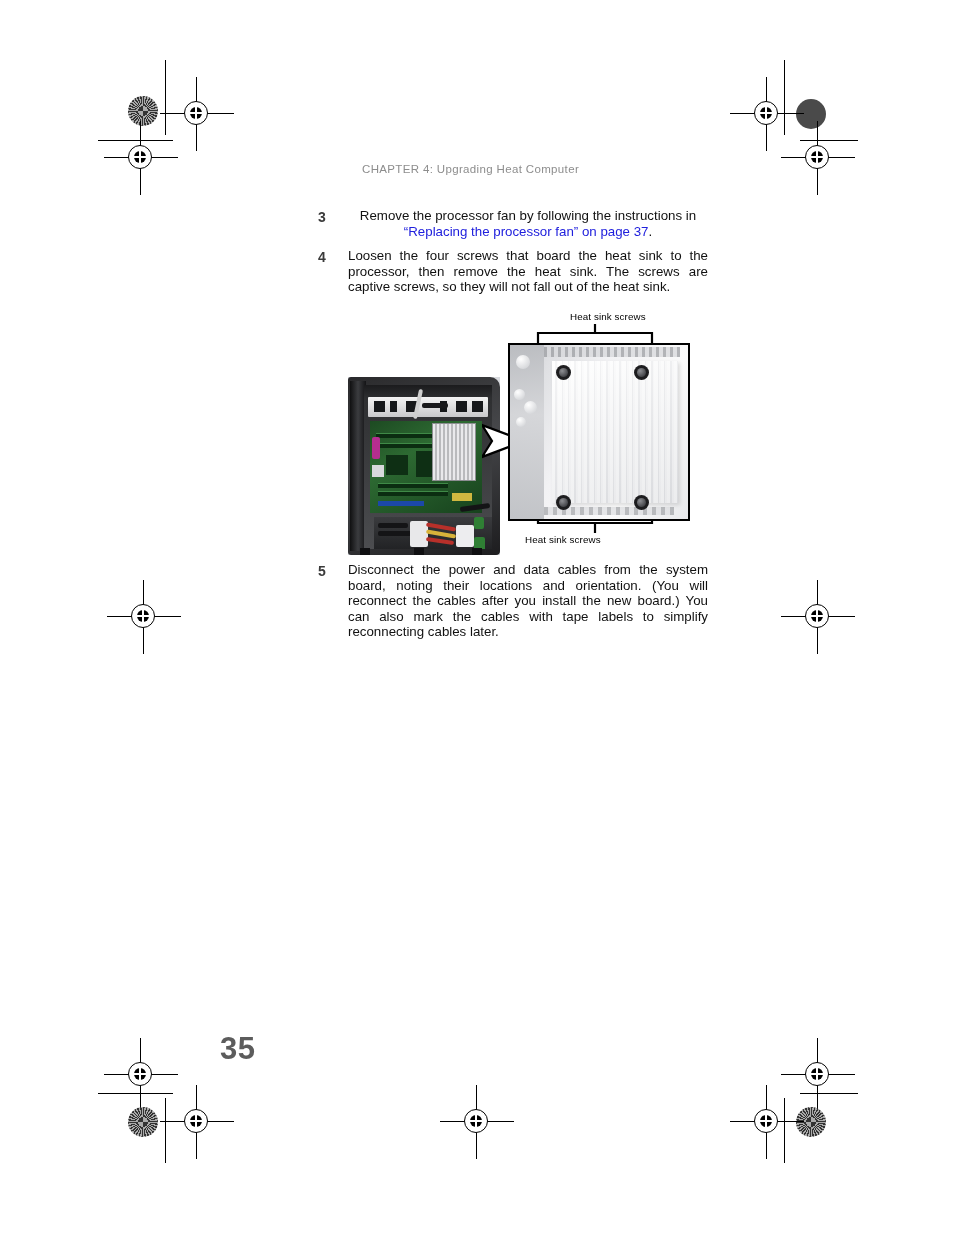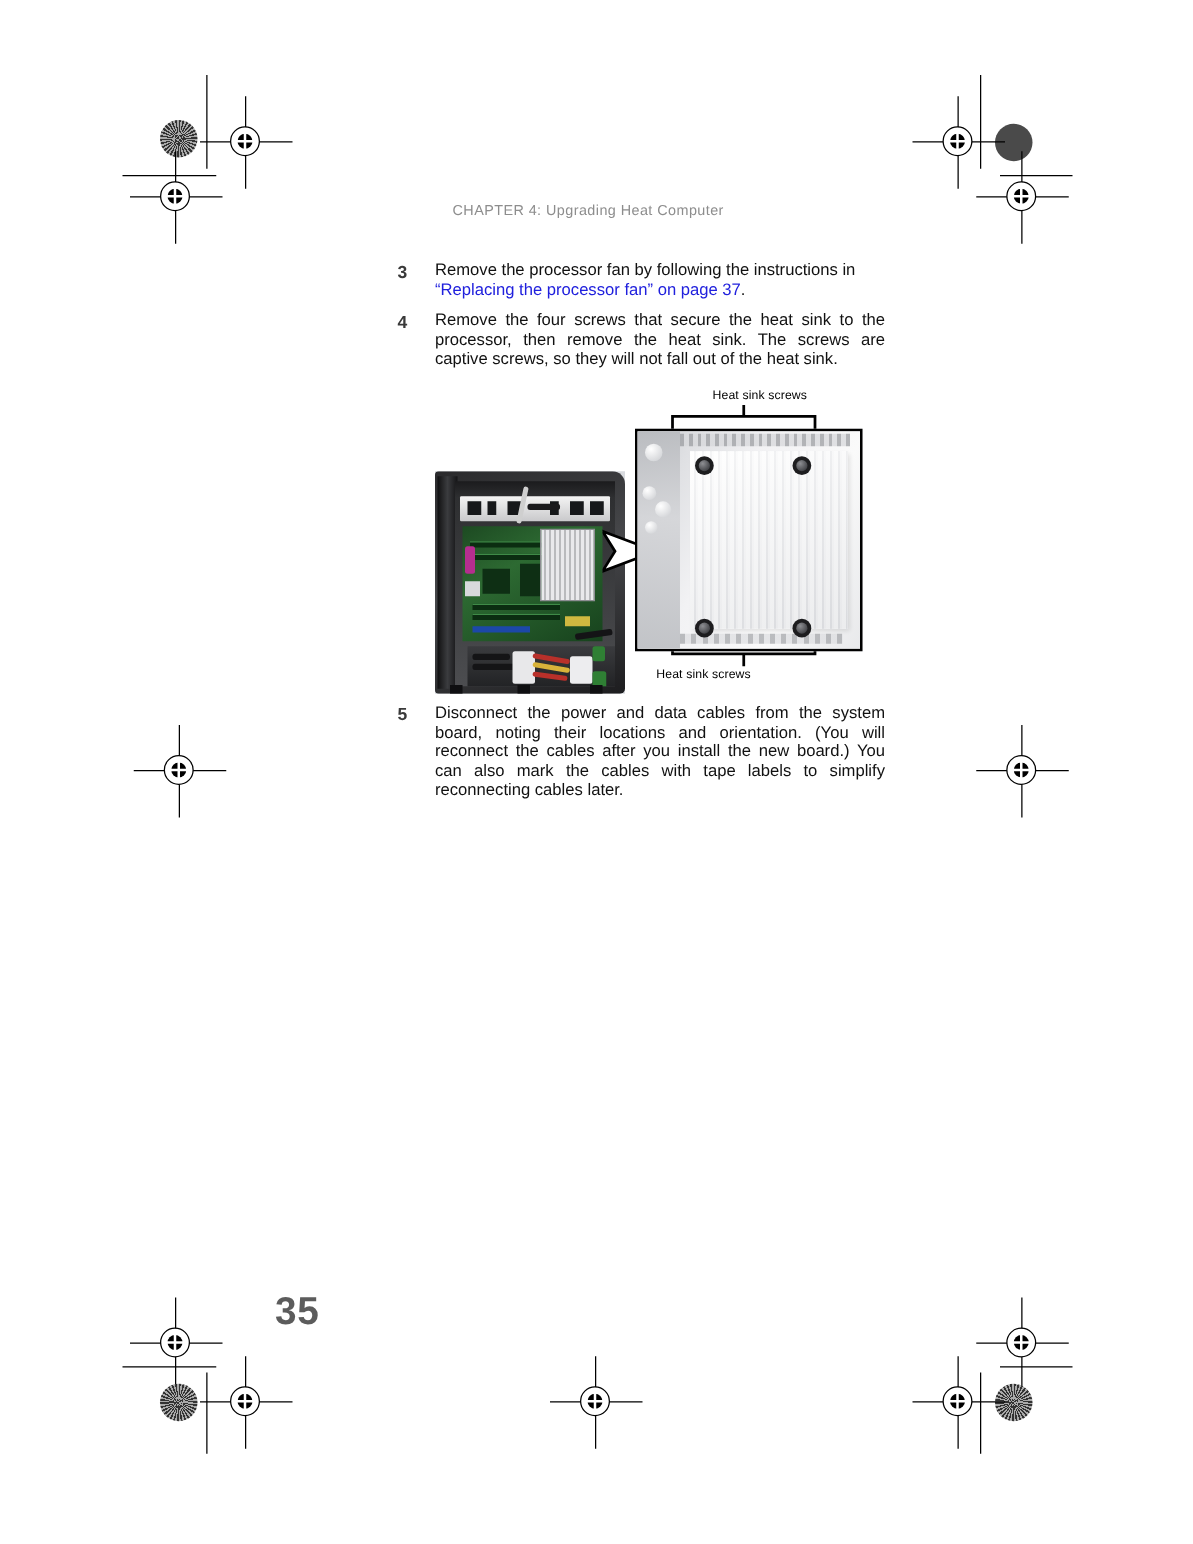--- a/index.html
+++ b/index.html
@@ -116,21 +116,21 @@
     padding-top: 1px;
   }
   .step-body {
     flex: 1 1 auto;
     font-size: 13.3px;
     line-height: 15.6px;
     color: #111;
     text-align: justify;
     text-justify: inter-word;
   }
-  .step-body.nojust { text-align: left; }
+  .step-body.nojust { text-align: center; }
   .xref {
     color: #2020dd;
   }
 
   
   .figure {
     position: absolute;
     left: 340px;
     top: 305px;
     width: 368px;
@@ -427,21 +427,21 @@
 
   <div class="step">
     <div class="step-num">3</div>
     <div class="step-body nojust">
       <span>Remove the processor fan by following the instructions in </span><span class="xref">“Replacing the processor fan” on page 37</span><span>.</span>
     </div>
   </div>
 
   <div class="step">
     <div class="step-num">4</div>
-    <div class="step-body">Remove the four screws that secure the heat sink to the processor, then remove the heat sink. The screws are captive screws, so they will not fall out of the heat sink.</div>
+    <div class="step-body">Loosen the four screws that board the heat sink to the processor, then remove the heat sink. The screws are captive screws, so they will not fall out of the heat sink.</div>
   </div>
 
 </div>
 
 <div class="figure">
 
   <div class="cap cap-top">Heat sink screws</div>
 
   <svg class="leader" style="left:196px; top:19px; width:118px; height:22px;" viewBox="0 0 118 22">
     <path d="M2 21 L2 9 L116 9 L116 21 M59 9 L59 0" stroke="#000" stroke-width="2.2" fill="none"></path>

